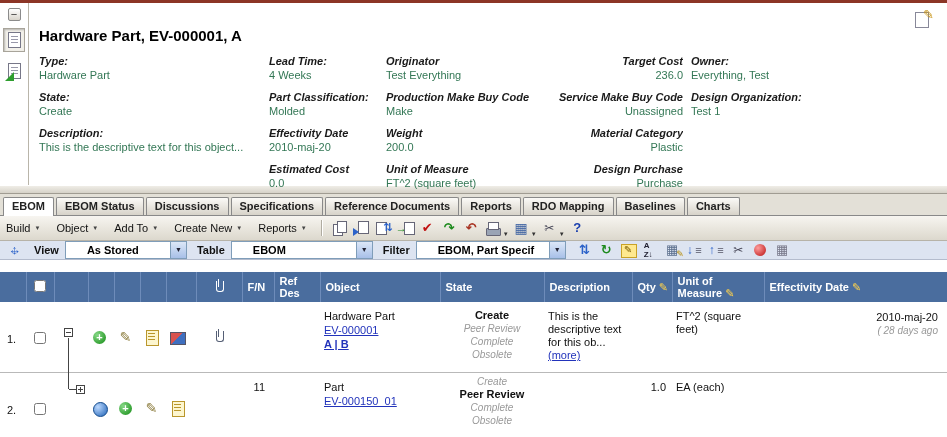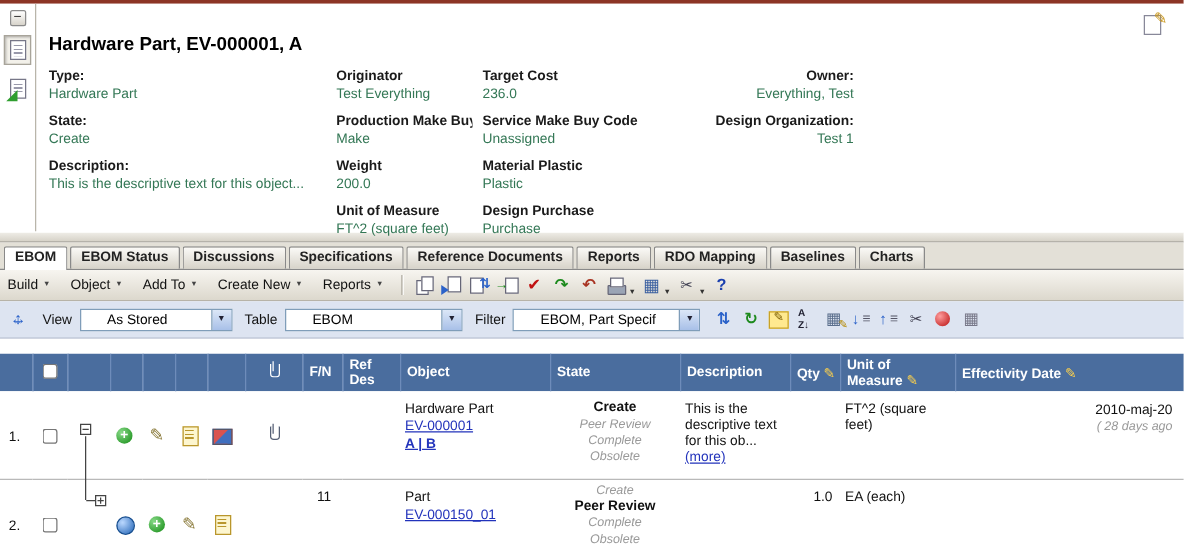--- a/index.html
+++ b/index.html
@@ -33,21 +33,21 @@
   .editnote::before { content:""; position:absolute; left:2px; top:2px; width:12px; height:14px; background:#fff; border:1px solid #889; }
   .editnote::after { content:"✎"; position:absolute; right:-1px; top:-3px; font-size:13px; color:#c9961a; }
 
   .hcols { display:flex; }
   .hcols > div:nth-child(1){ width:230px; }
   .hcols > div:nth-child(2){ width:117px; }
   .hcols > div:nth-child(3){ width:160px; }
   .hcols > div:nth-child(4){ width:145px;text-align:right; }
   .hcols > div:nth-child(5){ flex:1; }
   .field { margin-bottom:9px; padding-right:8px; }
-  .flabel { font-weight:bold; color:#1a1a1a; line-height:13px; white-space:nowrap; overflow:hidden; }
+  .flabel { font-weight:bold; color:#1a1a1a; line-height:13px; white-space:nowrap; overflow:hidden;font-style:italic; }
   .fvalue { color:#337755; line-height:13px; padding-top:1px; white-space:nowrap; overflow:hidden; }
 
   .splitter { height:9px; background:linear-gradient(#efede7,#d6d2c8); border-top:1px solid #fff; border-bottom:1px solid #a09c92; }
 
   
   .tabsbar { background:#e3e0d7; border-bottom:1px solid #898989; display:flex; align-items:flex-end; gap:2px; padding:3px 0 0 3px; height:22px; }
   .tab { border:1px solid #898989; border-bottom:none; border-radius:2px 2px 0 0;
          background:linear-gradient(#fbfaf7,#d7d3c9); padding:2px 8px 3px 8px;
          font-weight:bold; font-size:11px; color:#222; cursor:pointer; white-space:nowrap; }
   .tab.active { background:#fff; margin-bottom:-1px; padding-bottom:4px; }
@@ -76,21 +76,21 @@
   .ic-approve::before { content:"✔"; color:#c11111; font-size:13px; }
   .ic-promote::before { content:"↷"; color:#1d8a1d; font-size:13px; font-weight:bold; }
   .ic-demote::before  { content:"↶"; color:#a83322; font-size:13px; font-weight:bold; }
   .ic-print-menu::before { content:""; position:absolute; left:2px; top:8px; width:13px; height:6px; background:#9aa4b5; border:1px solid #667; border-radius:1px; }
   .ic-print-menu::after  { content:""; position:absolute; left:4px; top:2px; width:9px; height:6px; background:#fff; border:1px solid #667; }
   .ic-views-menu::before { content:"▦"; color:#3a5fa0; font-size:14px; }
   .ic-tools-menu::before { content:"✂"; color:#445; font-size:12px; }
   .ic-help::before { content:"?"; color:#1a3fae; font-weight:bold; font-size:13px; }
 
   
-  .filterbar { height:30px; background:#dde4f1; border-bottom:1px solid #b4bccd; display:flex; align-items:center; gap:5px; padding:0 5px; }
+  .filterbar { height:19px; background:#dde4f1; border-bottom:1px solid #b4bccd; display:flex; align-items:center; gap:5px; padding:0 5px;font-weight:bold; }
   .fblabel { font-size:11px; color:#111; margin:0 1px 0 5px; }
   .selwrap { display:flex; align-items:stretch; height:18px; border:1px solid #7f9db9; background:#fff; cursor:pointer; }
   .seltxt { flex:1; font-size:11px; padding:2px 3px 0 3px; white-space:nowrap; overflow:hidden; color:#000;margin-left:18px; }
   .selbtn { width:16px; background:linear-gradient(#dce7f7,#a8c0e8); border-left:1px solid #7f9db9; position:relative; }
   .selbtn::before { content:"▼"; font-size:7px; color:#223; position:absolute; left:4px; top:4px; }
 
   .ic-fit::before { content:"↔"; color:#2b62c9; position:absolute; left:0; right:0; top:0; font-size:13px; font-weight:bold; }
   .ic-fit::after  { content:"↕"; color:#2b62c9; position:absolute; left:0; right:0; top:0; font-size:13px; font-weight:bold; }
   .ic-sort-filter::before { content:"⇅"; color:#2b62c9; font-size:13px; font-weight:bold; }
   .ic-refresh::before { content:"↻"; color:#1d8a1d; font-size:13px; font-weight:bold; }
@@ -202,20 +202,38 @@
             <div class="flabel">State:</div>
             <div class="fvalue">Create</div>
           </div>
           <div class="field">
             <div class="flabel">Description:</div>
             <div class="fvalue">This is the descriptive text for this object...</div>
           </div>
         </div>
       <div>
           <div class="field">
+            <div class="flabel">Lead Time:</div>
+            <div class="fvalue">4 Weeks</div>
+          </div>
+          <div class="field">
+            <div class="flabel">Part Classification:</div>
+            <div class="fvalue">Molded</div>
+          </div>
+          <div class="field">
+            <div class="flabel">Effectivity Date</div>
+            <div class="fvalue">2010-maj-20</div>
+          </div>
+          <div class="field">
+            <div class="flabel">Estimated Cost</div>
+            <div class="fvalue">0.0</div>
+          </div>
+        </div>
+      <div>
+          <div class="field">
             <div class="flabel">Originator</div>
             <div class="fvalue">Test Everything</div>
           </div>
           <div class="field">
             <div class="flabel">Production Make Buy Code</div>
             <div class="fvalue">Make</div>
           </div>
           <div class="field">
             <div class="flabel">Weight</div>
             <div class="fvalue">200.0</div>
@@ -228,21 +246,21 @@
       <div>
           <div class="field">
             <div class="flabel">Target Cost</div>
             <div class="fvalue">236.0</div>
           </div>
           <div class="field">
             <div class="flabel">Service Make Buy Code</div>
             <div class="fvalue">Unassigned</div>
           </div>
           <div class="field">
-            <div class="flabel">Material Plastic</div>
+            <div class="flabel">Material Category</div>
             <div class="fvalue">Plastic</div>
           </div>
           <div class="field">
             <div class="flabel">Design Purchase</div>
             <div class="fvalue">Purchase</div>
           </div>
         </div>
       <div>
           <div class="field">
             <div class="flabel">Owner:</div>

